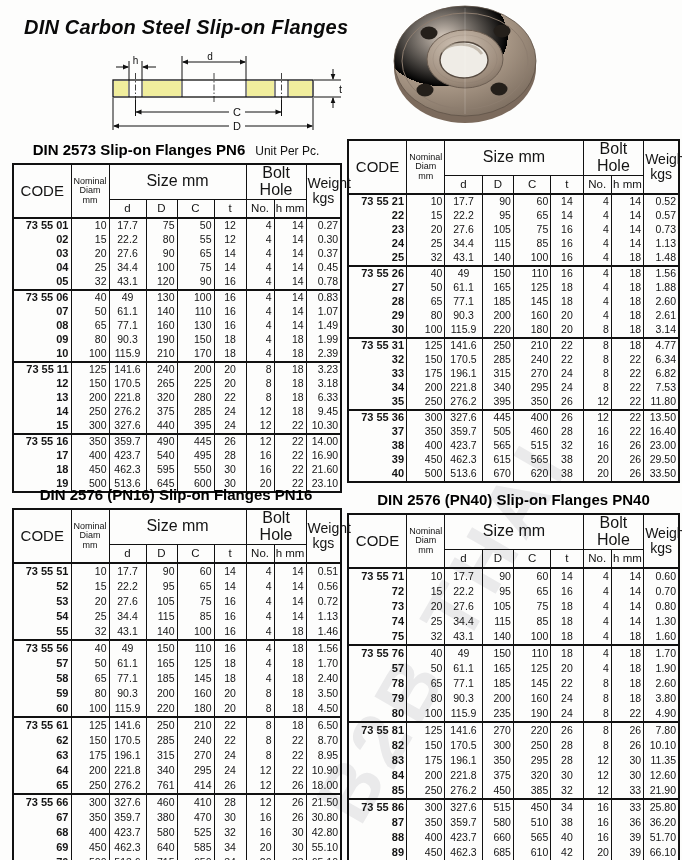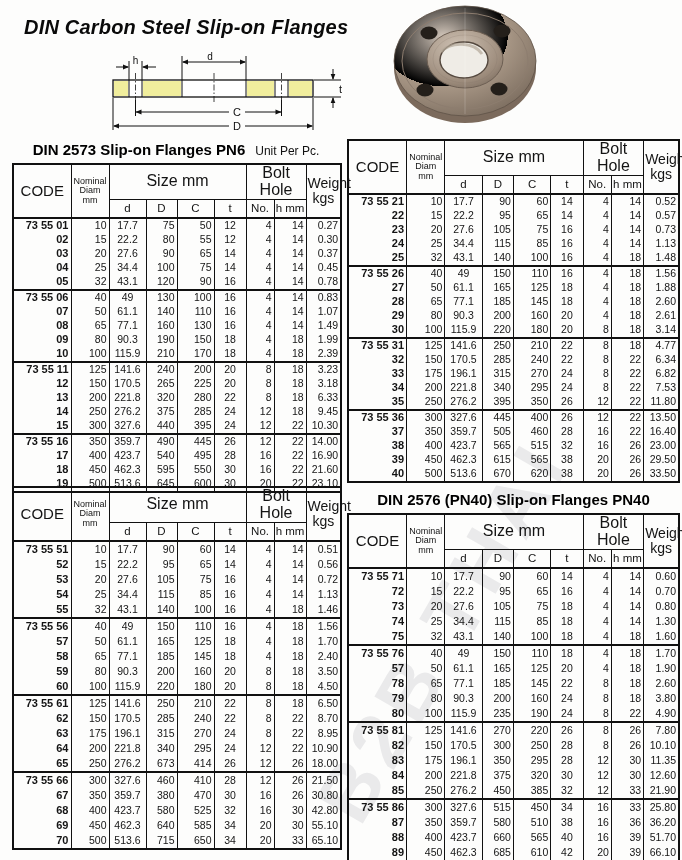--- a/index.html
+++ b/index.html
@@ -682,20 +682,23 @@
           <td class="c5">38</td>
           <td class="c6">20</td>
           <td class="c7">26</td>
           <td class="c8">33.50</td>
         </tr>
       </tbody>
   </table>
 </div>
 
 <div class="tbl-section" id="sec-pn16">
+  <div class="tbl-title-row">
+    <span class="tbl-title">DIN 2576 (PN16) Slip-on Flanges PN16</span>
+  </div>
   <table class="spec tall">
     <colgroup>
         <col style="width:58px">
         <col style="width:38px">
         <col style="width:37px">
         <col style="width:31px">
         <col style="width:37px">
         <col style="width:32px">
         <col style="width:28px">
         <col style="width:32px">
@@ -873,21 +876,21 @@
           <td class="c4">295</td>
           <td class="c5">24</td>
           <td class="c6">12</td>
           <td class="c7">22</td>
           <td class="c8">10.90</td>
         </tr>
         <tr>
           <td class="c0">65</td>
           <td class="c1">250</td>
           <td class="c2">276.2</td>
-          <td class="c3">673</td>
+          <td class="c3">761</td>
           <td class="c4">414</td>
           <td class="c5">26</td>
           <td class="c6">12</td>
           <td class="c7">26</td>
           <td class="c8">18.00</td>
         </tr>
         <tr class="group-start">
           <td class="c0">73 55 66</td>
           <td class="c1">300</td>
           <td class="c2">327.6</td>

